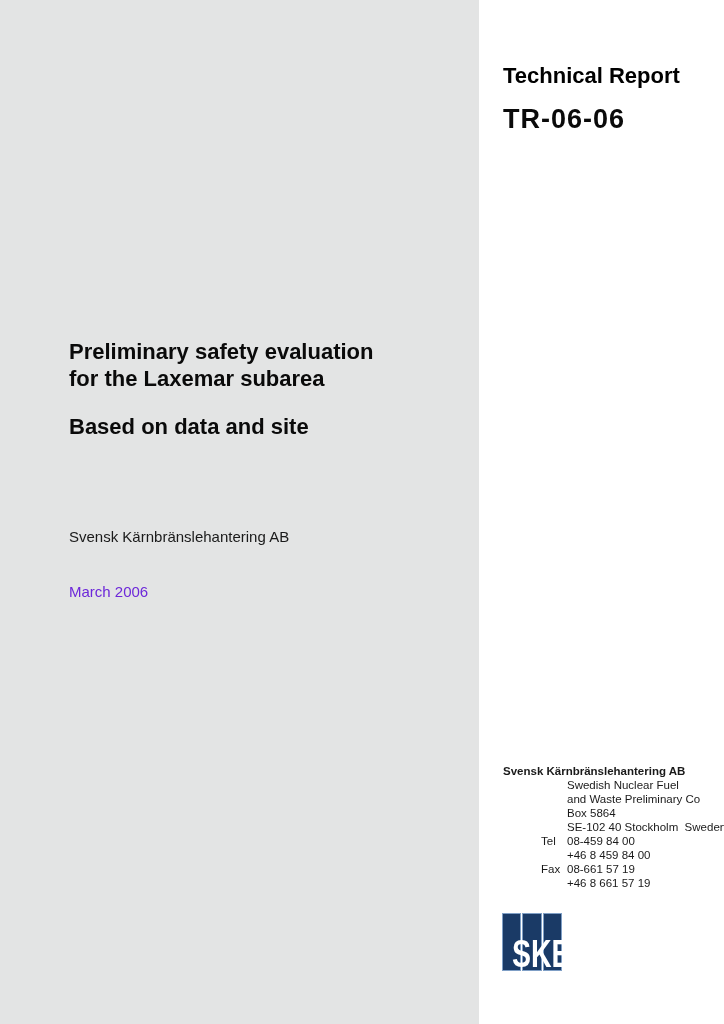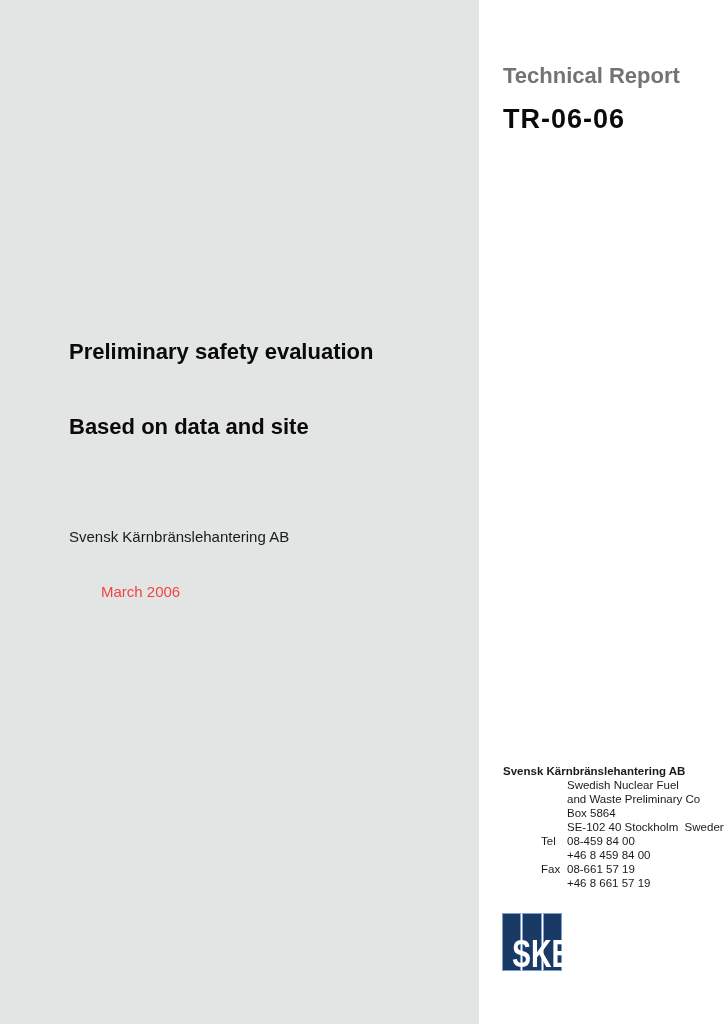--- a/index.html
+++ b/index.html
@@ -15,21 +15,21 @@
     position: absolute;
     left: 0; top: 0;
     width: 479px; height: 1024px;
     background: #e3e4e4;
   }
   .report-type {
     position: absolute;
     left: 503px; top: 63px;
     font-size: 22px; font-weight: bold;
     line-height: 1.15;
-    color: #737373;
+    color: #000000;
   }
   .report-number {
     position: absolute;
     left: 503px; top: 104px;
     font-size: 27px; font-weight: bold;
     letter-spacing: 1px;
     line-height: 1.15;
     color: #0a0a0a;
   }
   .title-block {
@@ -49,22 +49,21 @@
   .author-line {
     position: absolute;
     left: 69px; top: 528px;
     font-size: 15px;
     color: #1a1a1a;
   }
   .date-line {
     position: absolute;
     left: 69px; top: 583px;
     font-size: 15px;
-    color: #ef4444;
-    margin-left: 32px;
+    color: #6d28d9;
   }
   .address-block {
     position: absolute;
     left: 503px; top: 764px;
     font-size: 11.5px;
     line-height: 14px;
     color: #1a1a1a;
   }
   .addr-company {
     font-weight: bold;
@@ -111,20 +110,21 @@
 </head>
 <body>
 
 <div class="gray-panel"></div>
 
 <div class="report-type">Technical Report</div>
 <div class="report-number">TR-06-06</div>
 
 <div class="title-block">
   <div>Preliminary safety evaluation</div>
+  <div>for the Laxemar subarea</div>
 </div>
 
 <div class="subtitle-block">
   <div>Based on data and site</div>
 </div>
 
 <div class="author-line">Svensk Kärnbränslehantering AB</div>
 <div class="date-line">March 2006</div>
 
 <div class="address-block">

